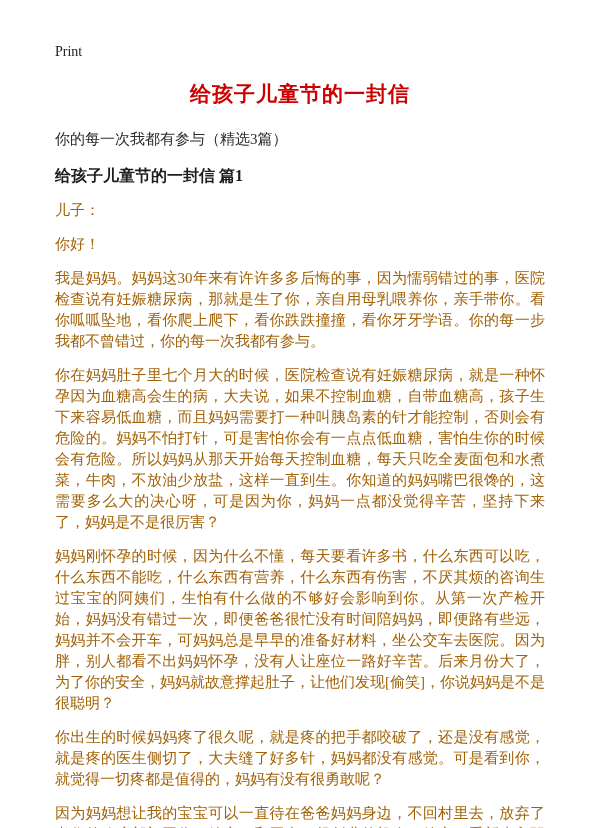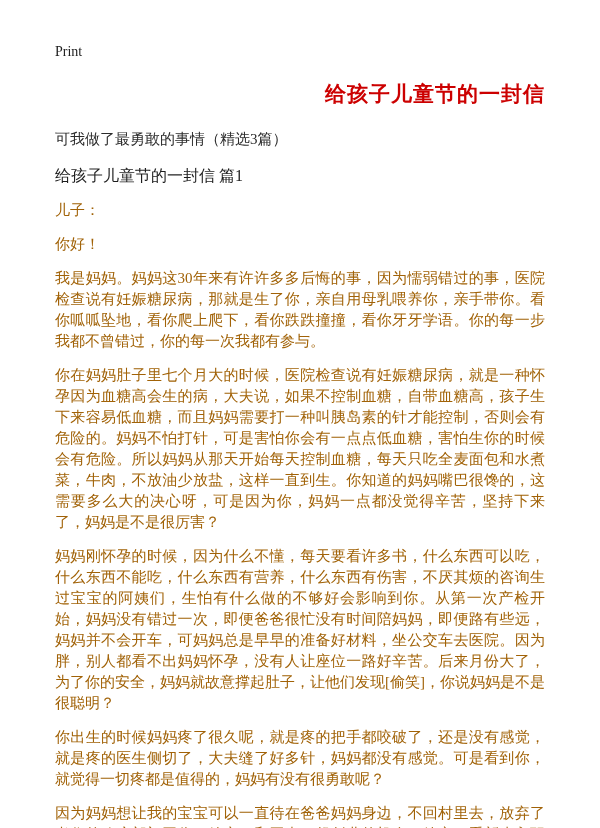--- a/index.html
+++ b/index.html
@@ -22,35 +22,35 @@
     font-family: "Liberation Serif", serif;
     font-size: 14px;
     color: #222222;
     display: inline-block;
     cursor: pointer;
   }
   .doc-title {
     font-family: "Liberation Serif", serif;
     font-size: 21px;
     font-weight: bold;
-    text-align: right;
+    text-align: center;
     margin: 20px 0 0 0;
     letter-spacing: 1px;
   }
   .doc-subtitle {
     font-family: "Liberation Serif", serif;
     font-size: 15px;
     font-weight: normal;
     margin: 22px 0 0 0;
     color: #2b2b2b;
   }
   .section-heading {
     font-family: "Liberation Serif", serif;
     font-size: 16px;
-    font-weight: normal;
+    font-weight: bold;
     margin: 17px 0 0 0;
     color: #1d1d1d;
   }
   .letter p {
     font-family: "Liberation Serif", serif;
     font-size: 15px;
     line-height: 21px;
     margin: 13px 0 0 0;
     text-align: justify;
     color: #a16207;
@@ -61,21 +61,21 @@
 </style>
 </head>
 <body>
 
 <div class="page">
 
   <span class="print-link">Print</span>
 
   <h1 class="doc-title" style="color: rgb(204, 0, 0);">给孩子儿童节的一封信</h1>
 
-  <div class="doc-subtitle">可我做了最勇敢的事情（精选3篇）</div>
+  <div class="doc-subtitle">你的每一次我都有参与（精选3篇）</div>
 
   <h2 class="section-heading">给孩子儿童节的一封信 篇1</h2>
 
   <div class="letter">
     <p class="short">儿子：</p>
     <p class="short">你好！</p>
     <p>我是妈妈。妈妈这30年来有许许多多后悔的事，因为懦弱错过的事，医院检查说有妊娠糖尿病，那就是生了你，亲自用母乳喂养你，亲手带你。看你呱呱坠地，看你爬上爬下，看你跌跌撞撞，看你牙牙学语。你的每一步我都不曾错过，你的每一次我都有参与。</p>
     <p>你在妈妈肚子里七个月大的时候，医院检查说有妊娠糖尿病，就是一种怀孕因为血糖高会生的病，大夫说，如果不控制血糖，自带血糖高，孩子生下来容易低血糖，而且妈妈需要打一种叫胰岛素的针才能控制，否则会有危险的。妈妈不怕打针，可是害怕你会有一点点低血糖，害怕生你的时候会有危险。所以妈妈从那天开始每天控制血糖，每天只吃全麦面包和水煮菜，牛肉，不放油少放盐，这样一直到生。你知道的妈妈嘴巴很馋的，这需要多么大的决心呀，可是因为你，妈妈一点都没觉得辛苦，坚持下来了，妈妈是不是很厉害？</p>
     <p>妈妈刚怀孕的时候，因为什么不懂，每天要看许多书，什么东西可以吃，什么东西不能吃，什么东西有营养，什么东西有伤害，不厌其烦的咨询生过宝宝的阿姨们，生怕有什么做的不够好会影响到你。从第一次产检开始，妈妈没有错过一次，即便爸爸很忙没有时间陪妈妈，即便路有些远，妈妈并不会开车，可妈妈总是早早的准备好材料，坐公交车去医院。因为胖，别人都看不出妈妈怀孕，没有人让座位一路好辛苦。后来月份大了，为了你的安全，妈妈就故意撑起肚子，让他们发现[偷笑]，你说妈妈是不是很聪明？</p>
     <p>你出生的时候妈妈疼了很久呢，就是疼的把手都咬破了，还是没有感觉，就是疼的医生侧切了，大夫缝了好多针，妈妈都没有感觉。可是看到你，就觉得一切疼都是值得的，妈妈有没有很勇敢呢？</p>

